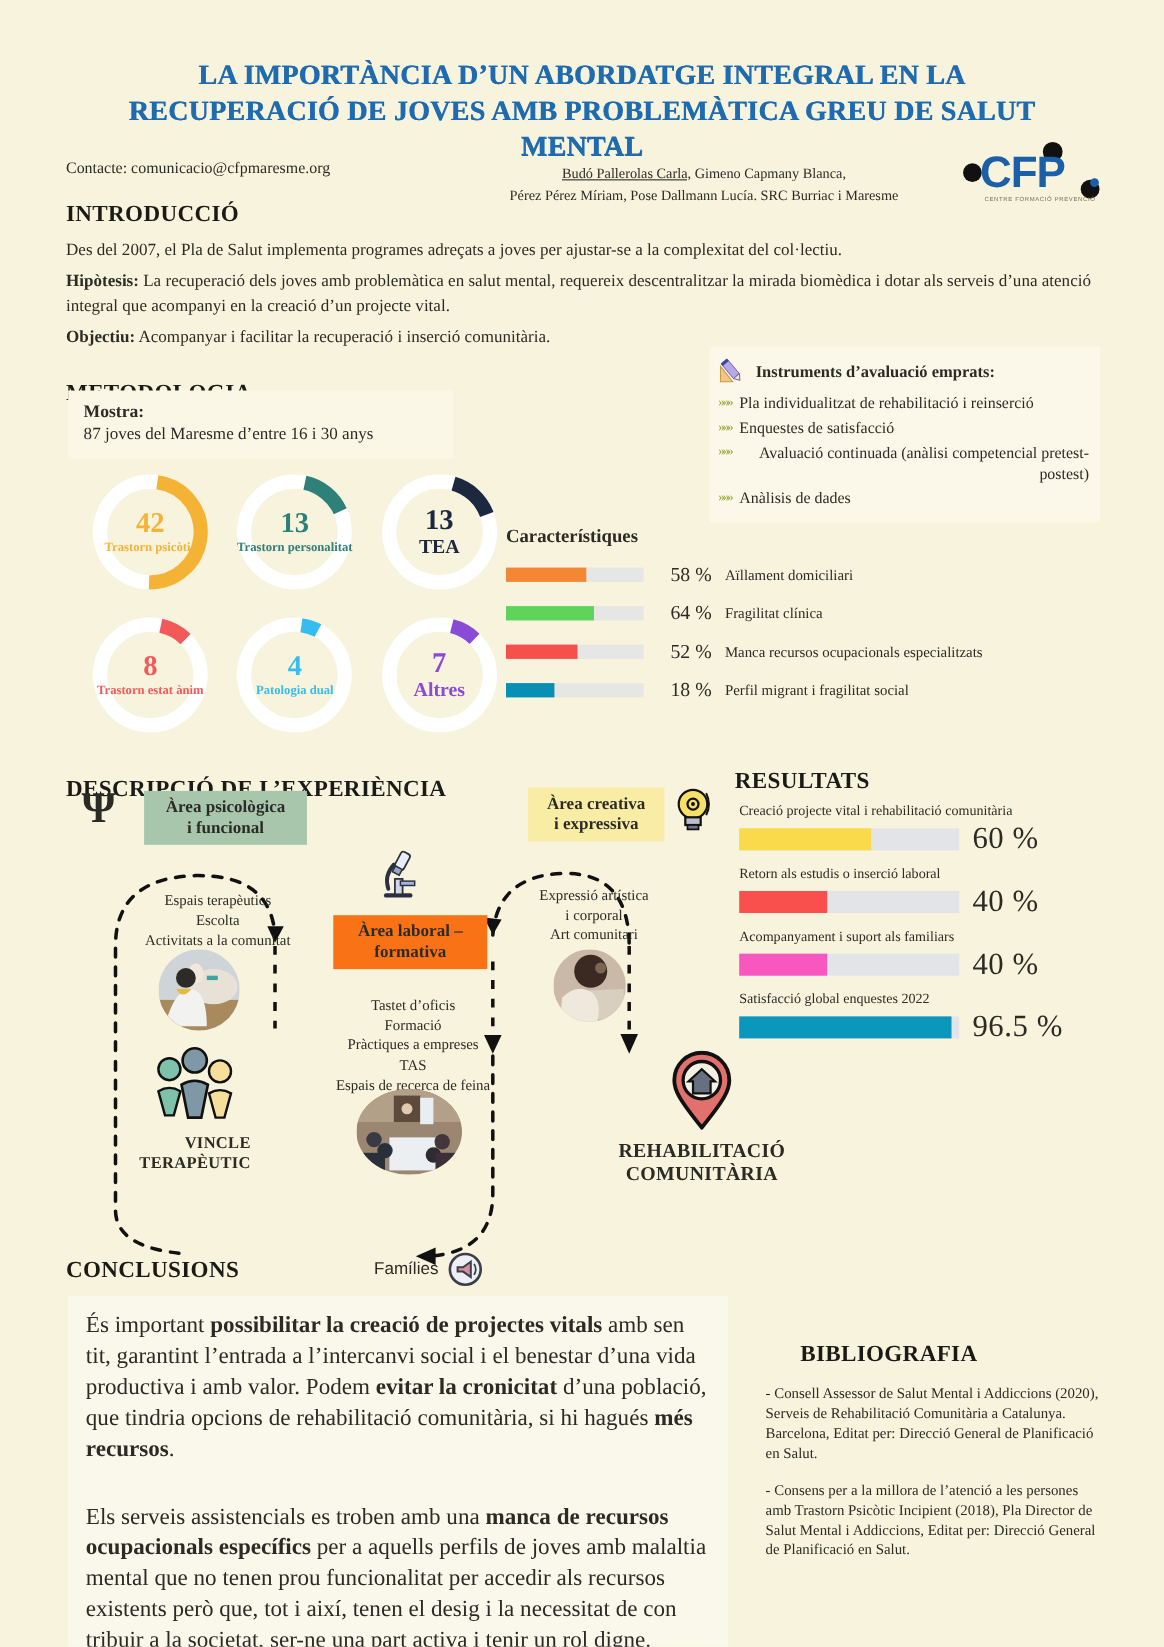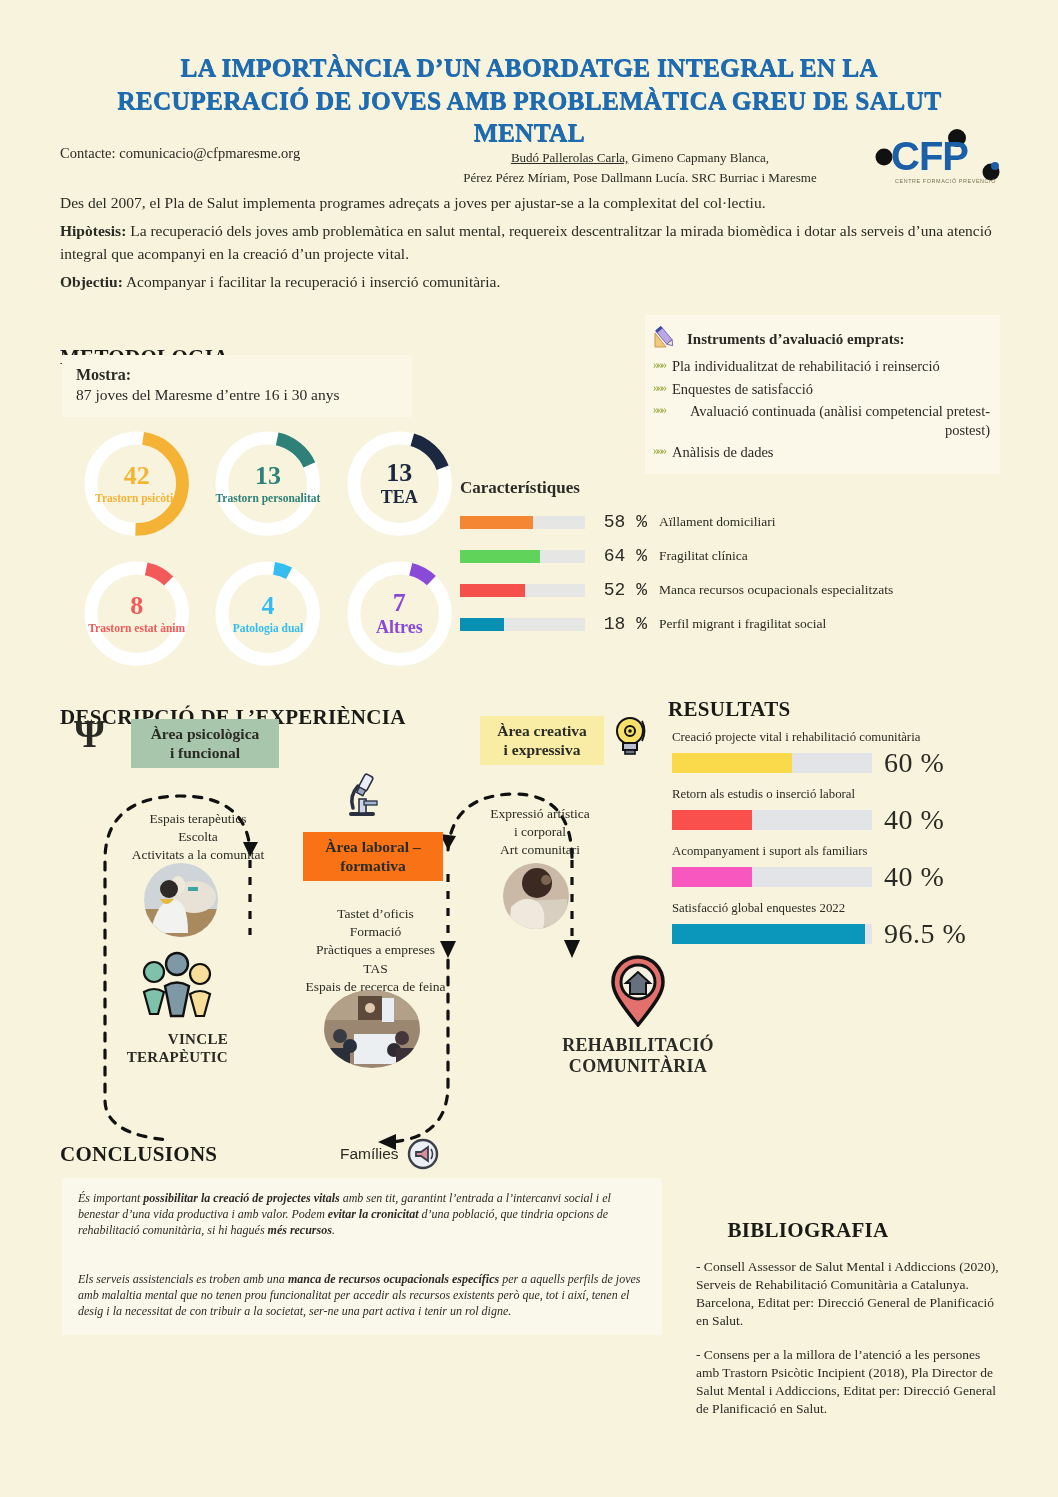--- a/index.html
+++ b/index.html
@@ -85,21 +85,21 @@
   .donut-num { font-weight: bold; font-size: 26px; line-height: 1; }
   .donut-txt { font-weight: bold; font-size: 11.5px; line-height: 1.1; margin-top: 3px; }
   .donut-txt.big { font-size: 18px; margin-top: 2px; }
 
   
   .caract { position: absolute; top: 478px; left: 460px; width: 545px; }
   .caract-h { font-weight: bold; font-size: 17px; margin-bottom: 14px; }
   .car-row { display: flex; align-items: center; margin-bottom: 14px; }
   .car-track { width: 125px; height: 13px; background: #e6e6e4; position: relative; }
   .car-fill { height: 13px; position: absolute; left: 0; top: 0; }
-  .car-pct { width: 62px; text-align: right; font-size: 18px; margin-right: 12px; font-family: Liberation Mono, monospace; }
+  .car-pct { width: 62px; text-align: right; font-size: 18px; margin-right: 12px; }
   .car-lbl { font-size: 13.5px; }
 
   
   .desc-h { position: absolute; top: 676px; left: 60px; margin-top: 29px; }
   .exp-area { position: absolute; top: 700px; left: 60px; width: 600px; height: 480px; }
 
   .tagbox { font-weight: bold; font-size: 15.5px; text-align: center; padding: 6px 12px; line-height: 1.2; }
   .tag-psico { position: absolute; left: 71px; top: 19px; background: #a8c6ac; width: 148px; }
   .tag-lab   { position: absolute; left: 243px; top: 132px; background: #f97316; width: 140px; }
   .tag-crea  { position: absolute; left: 420px; top: 16px; background: #f9eda6; width: 124px; }
@@ -134,21 +134,21 @@
   .res-track { width: 200px; height: 20px; background: #e3e4e8; position: relative; }
   .res-fill { height: 20px; position: absolute; left: 0; top: 0; }
   .res-pct { font-size: 28px; margin-left: 12px; letter-spacing: 0.5px; }
 
   
   .concl-h { position: absolute; top: 1142px; left: 60px; }
   .concl-box {
     position: absolute; top: 1178px; left: 62px; width: 600px;
     background: #faf8ea; padding: 12px 16px 16px 16px;
   }
-  .concl-box p { font-size: 12px; line-height: 1.34; font-style: italic; }
+  .concl-box p { font-size: 21px; line-height: 1.34; }
   .concl-box p + p { margin-top: 33px; }
   .concl-box b { font-weight: bold; }
 
   
   .bib-h { position: absolute; top: 1218px; left: 0; width: 1058px; text-align: center; }
   .bib-h-inner { position: absolute; left: 808px; top: 0; transform: translateX(-50%); white-space: nowrap; }
   .bib { position: absolute; top: 1258px; left: 696px; width: 310px; }
   .bib p { font-size: 13.5px; line-height: 1.33; }
   .bib p + p { margin-top: 16px; }
 </style>
@@ -174,20 +174,21 @@
       <circle cx="9" cy="29" r="8.5" fill="#111"></circle>
       <circle cx="82" cy="10" r="9" fill="#111"></circle>
       <circle cx="116" cy="44" r="8.5" fill="#111"></circle>
       <text x="16" y="42" font-family="Liberation Sans, sans-serif" font-size="40" font-weight="bold" fill="#1b5fa8" letter-spacing="-1">CFP</text>
       <circle cx="120" cy="38" r="4" fill="#1b5fa8"></circle>
       <text x="20" y="55" font-family="Liberation Sans, sans-serif" font-size="5.4" fill="#7b6e52" letter-spacing="0.6">CENTRE FORMACIÓ PREVENCIÓ</text>
     </svg>
   </div>
 
   <div class="intro">
+    <div class="sec-h">INTRODUCCIÓ</div>
     <p class="lead">Des del 2007, el Pla de Salut implementa programes adreçats a joves per ajustar-se a la complexitat del col·lectiu.</p>
     <p><b>Hipòtesis:</b><span> La recuperació dels joves amb problemàtica en salut mental, requereix descentralitzar la mirada biomèdica i dotar als serveis d’una atenció integral que acompanyi en la creació d’un projecte vital.</span></p>
     <p><b>Objectiu:</b><span> Acompanyar i facilitar la recuperació i inserció comunitària.</span></p>
   </div>
 
   <div class="sec-h metod-h">METODOLOGIA</div>
 
   <div class="mostra">
     <div class="m-t">Mostra:</div>
     <div class="m-s">87 joves del Maresme d’entre 16 i 30 anys</div>

